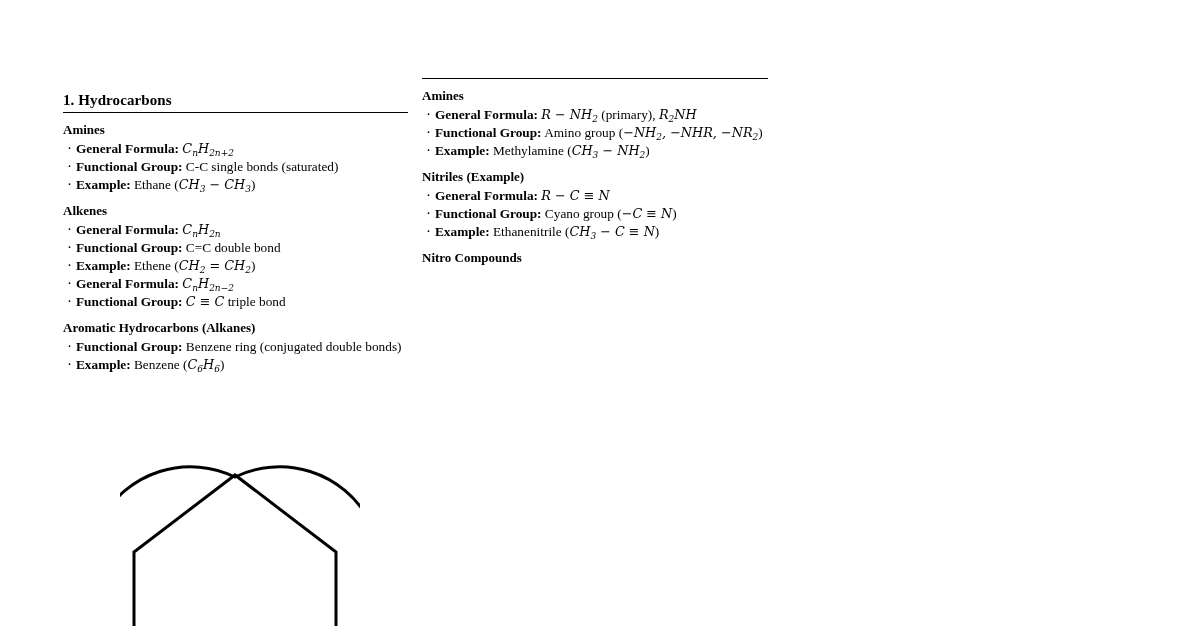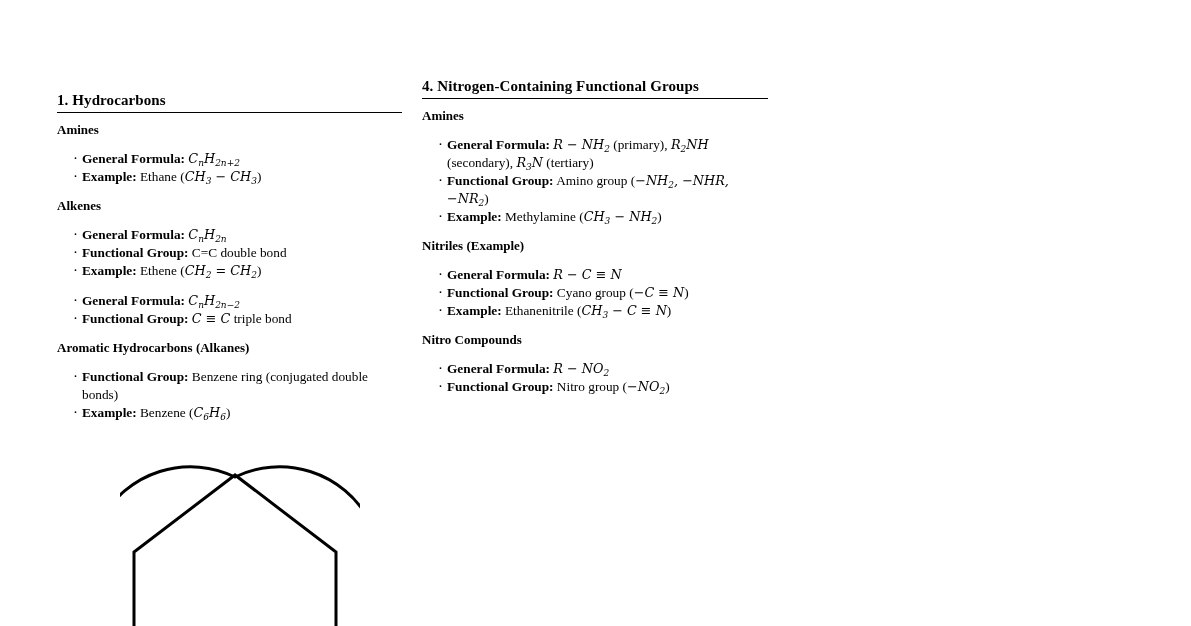--- a/index.html
+++ b/index.html
@@ -18,21 +18,21 @@
   .page {
     position: relative;
     width: 1191px;
     height: 626px;
   }
   .column {
     position: absolute;
     top: 0;
   }
   .col-left {
-    left: 57px;
+    left: 63px;
     width: 345px;
     top: 92px;
   }
   .col-right {
     left: 422px;
     width: 346px;
     top: 78px;
   }
   .section-title {
     font-family: "Liberation Serif", serif;
@@ -53,21 +53,21 @@
     font-family: "Liberation Serif", serif;
     font-size: 13px;
     font-weight: bold;
     margin: 9px 0 2px 0;
   }
   .sub-title.first {
     margin-top: 0;
   }
   ul.bullets {
     list-style: none;
-    margin: 12px;
+    margin: 0;
     padding: 0;
   }
   ul.bullets li {
     position: relative;
     padding-left: 13px;
     font-size: 13.3px;
     line-height: 18px;
     margin: 0;
   }
   ul.bullets li::before {
@@ -120,20 +120,24 @@
     <div class="section-title">1. Hydrocarbons</div>
     <hr class="rule">
 
     <div class="sub-title first">Amines</div>
     <ul class="bullets">
       <li>
         <span class="lbl">General Formula:</span>
         <span class="mathit">C<sub>n</sub>H<sub>2n+2</sub></span>
       </li>
       <li>
+        <span class="lbl">Functional Group:</span>
+        <span>C-C single bonds (saturated)</span>
+      </li>
+      <li>
         <span class="lbl">Example:</span>
         <span>Ethane (<span class="mathit">CH<sub>3</sub> − CH<sub>3</sub></span>)</span>
       </li>
     </ul>
 
     <div class="sub-title">Alkenes</div>
     <ul class="bullets">
       <li>
         <span class="lbl">General Formula:</span>
         <span class="mathit">C<sub>n</sub>H<sub>2n</sub></span>
@@ -166,29 +170,27 @@
         <span>Benzene ring (conjugated double bonds)</span>
       </li>
       <li>
         <span class="lbl">Example:</span>
         <span>Benzene (<span class="mathit">C<sub>6</sub>H<sub>6</sub></span>)</span>
       </li>
     </ul>
   </div>
 
   <div class="column col-right">
-    <div class="section-title">4. Nitrogen-Containing Functional Groups</div>
     <hr class="rule">
 
     <div class="sub-title first">Amines</div>
     <ul class="bullets">
       <li>
         <span class="lbl">General Formula:</span>
         <span><span class="mathit">R − NH<sub>2</sub></span> (primary), <span class="mathit">R<sub>2</sub>NH</span></span>
-        <div class="cont-line" style="padding-left:0;">(secondary), <span class="mathit">R<sub>3</sub>N</span> (tertiary)</div>
       </li>
       <li>
         <span class="lbl">Functional Group:</span>
         <span>Amino group (<span class="mathit">−NH<sub>2</sub>, −NHR, −NR<sub>2</sub></span>)</span>
       </li>
       <li>
         <span class="lbl">Example:</span>
         <span>Methylamine (<span class="mathit">CH<sub>3</sub> − NH<sub>2</sub></span>)</span>
       </li>
     </ul>
@@ -203,30 +205,20 @@
         <span class="lbl">Functional Group:</span>
         <span>Cyano group (<span class="mathit">−C ≡ N</span>)</span>
       </li>
       <li>
         <span class="lbl">Example:</span>
         <span>Ethanenitrile (<span class="mathit">CH<sub>3</sub> − C ≡ N</span>)</span>
       </li>
     </ul>
 
     <div class="sub-title">Nitro Compounds</div>
-    <ul class="bullets">
-      <li>
-        <span class="lbl">General Formula:</span>
-        <span class="mathit">R − NO<sub>2</sub></span>
-      </li>
-      <li>
-        <span class="lbl">Functional Group:</span>
-        <span>Nitro group (<span class="mathit">−NO<sub>2</sub></span>)</span>
-      </li>
-    </ul>
   </div>
 
   <div class="benzene-wrap">
     <svg class="benzene" width="240" height="180" viewBox="0 0 240 180" xmlns="http://www.w3.org/2000/svg">
 
       <polygon points="115,20 14,97 14,230 216,230 216,97" fill="none" stroke="#000000" stroke-width="3"></polygon>
 
       <path d="M 16 200 A 102 102 0 0 1 115 22 A 102 102 0 0 1 214 200" fill="none" stroke="#000000" stroke-width="3"></path>
     </svg>
   </div>

